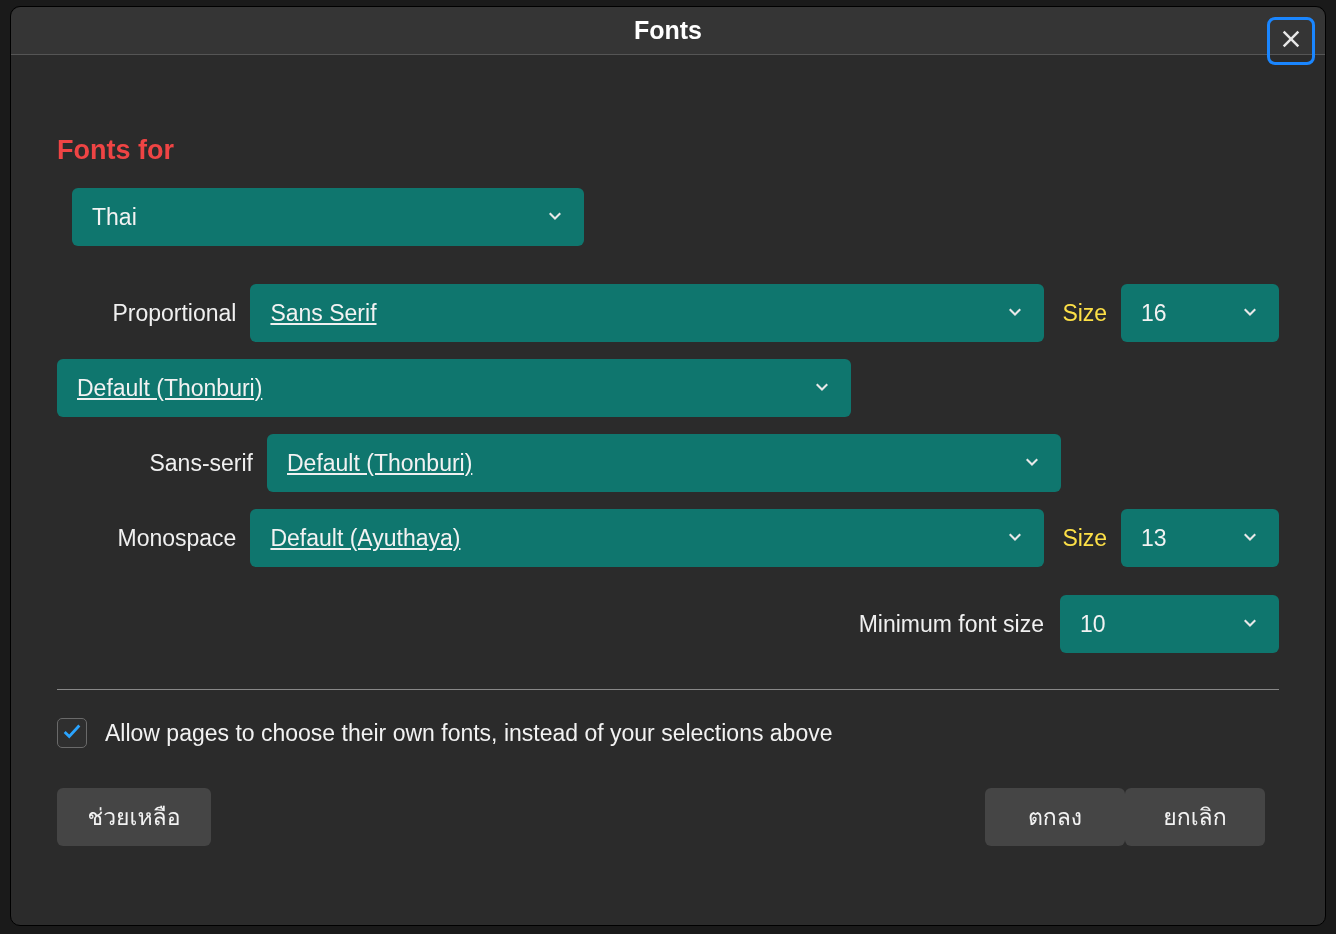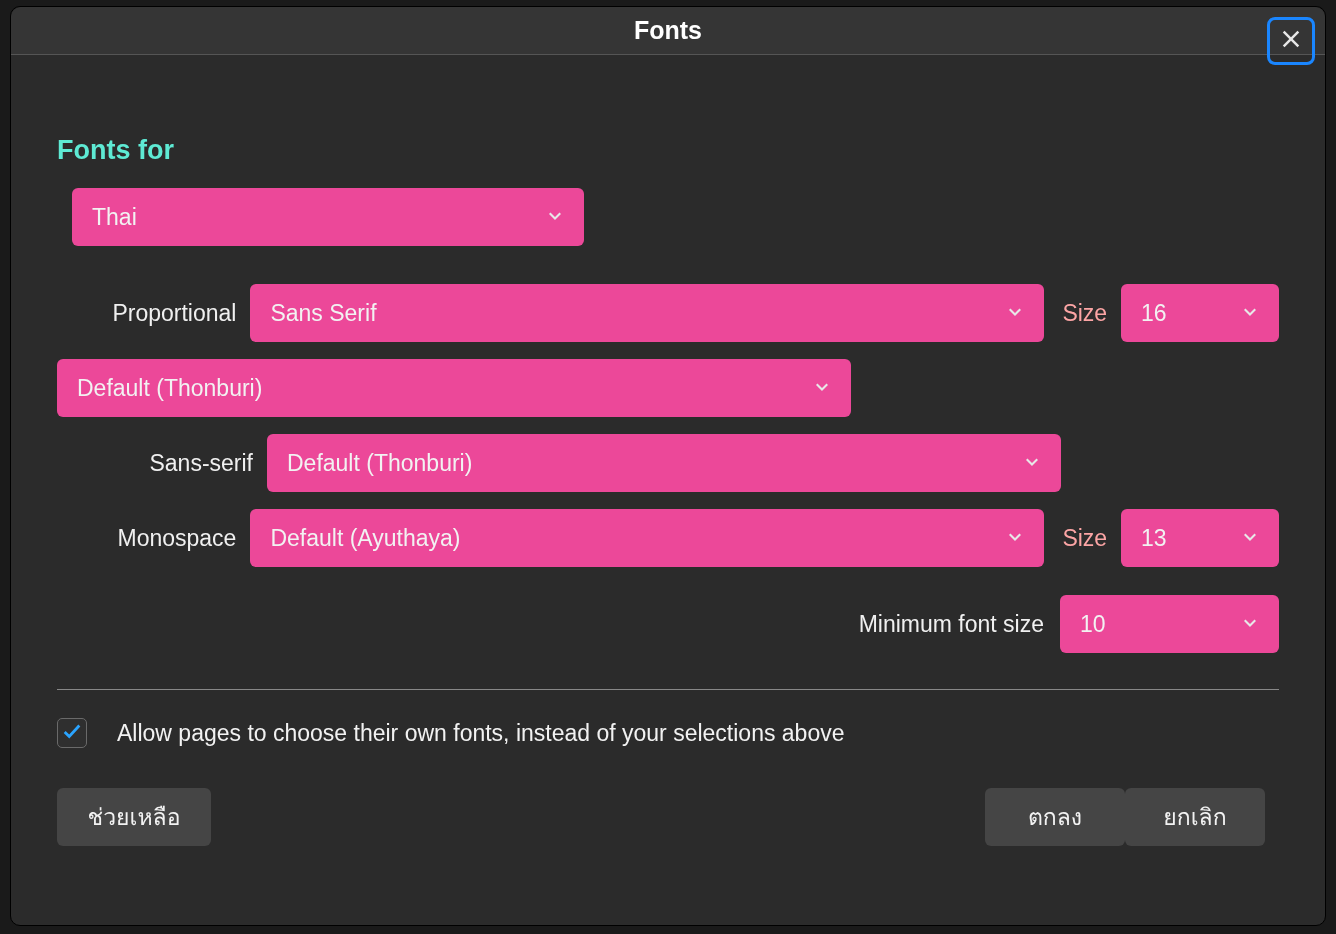--- a/index.html
+++ b/index.html
@@ -45,53 +45,54 @@
     background: transparent;
   }
   .close-btn svg { width: 22px; height: 22px; stroke: #e8e8e8; stroke-width: 2.6; }
 
   .content {
     padding: 80px 46px 0 46px;
   }
   .section-title {
     font-size: 27px;
     font-weight: 700;
-    color: #5eead4;
+    color: #ef4444;
     margin-bottom: 22px;
   }
 
   .row {
     display: flex;
     align-items: center;
     margin-bottom: 17px;
   }
   .row-label {
     width: 210px;
     text-align: right;
     font-size: 23px;
     color: #f0f0f0;
     padding-right: 14px;
   }
   .row-main {
     flex: 0 0 794px;
+    text-decoration: underline;
   }
   .row-size-label {
     width: 82px;
     font-size: 23px;
-    color: #fca5a5;
+    color: #fde047;
     padding-left: 18px;
     text-align: left;
   }
   .row-size {
     flex: 0 0 158px;
   }
 
   .select {
     height: 58px;
-    background: #ec4899;
+    background: #0f766e;
     border-radius: 6px;
     display: flex;
     align-items: center;
     padding: 0 20px;
     font-size: 23px;
     color: #f2f2f2;
     position: relative;
     cursor: pointer;
   }
   .select .chev {
@@ -124,21 +125,20 @@
   hr.sep {
     border: none;
     border-top: 1px solid #888;
     margin: 0 0 28px 0;
   }
 
   .check-row {
     display: flex;
     align-items: center;
     margin-bottom: 40px;
-    gap: 12px;
   }
   .checkbox {
     width: 30px; height: 30px;
     border: 1.5px solid #6a6a6a;
     border-radius: 5px;
     background: #2f2f2f;
     display: flex; align-items: center; justify-content: center;
     margin-right: 18px;
     cursor: pointer;
   }

